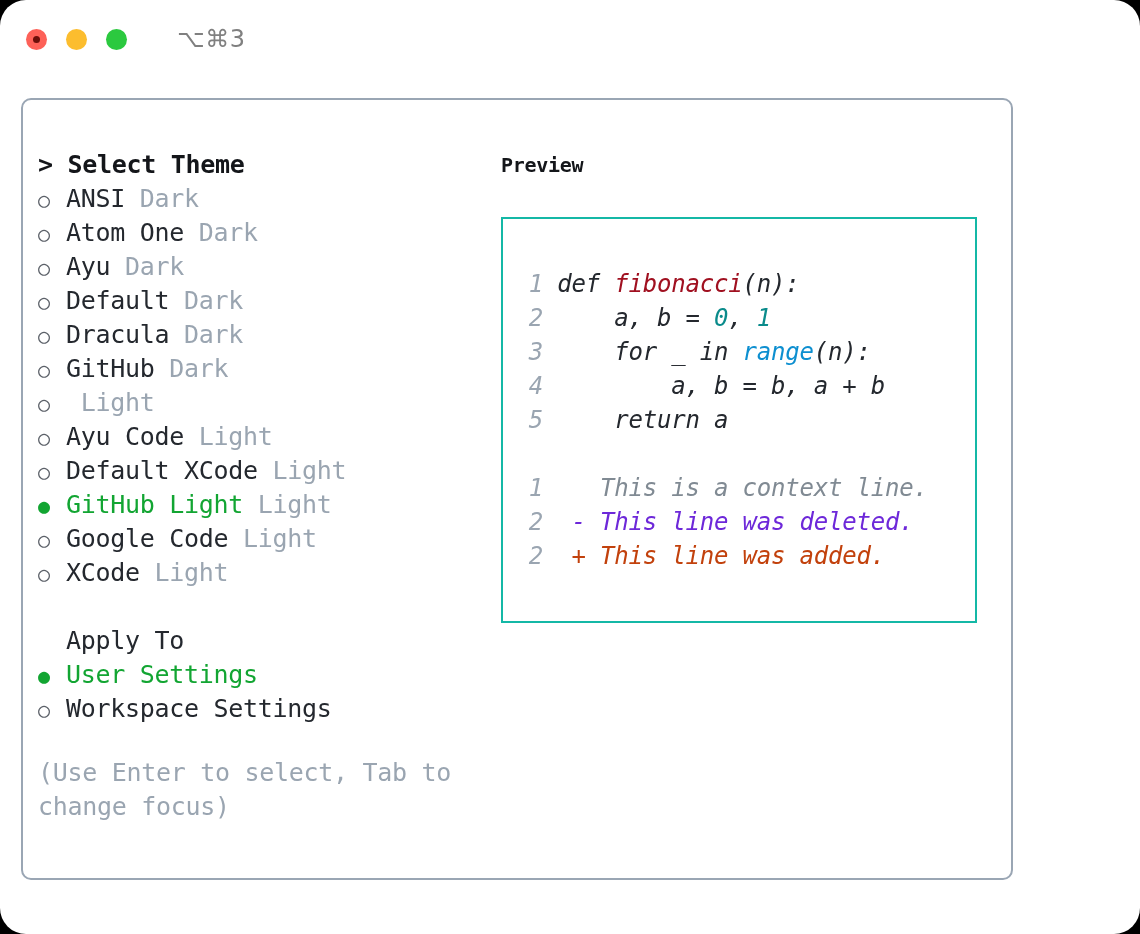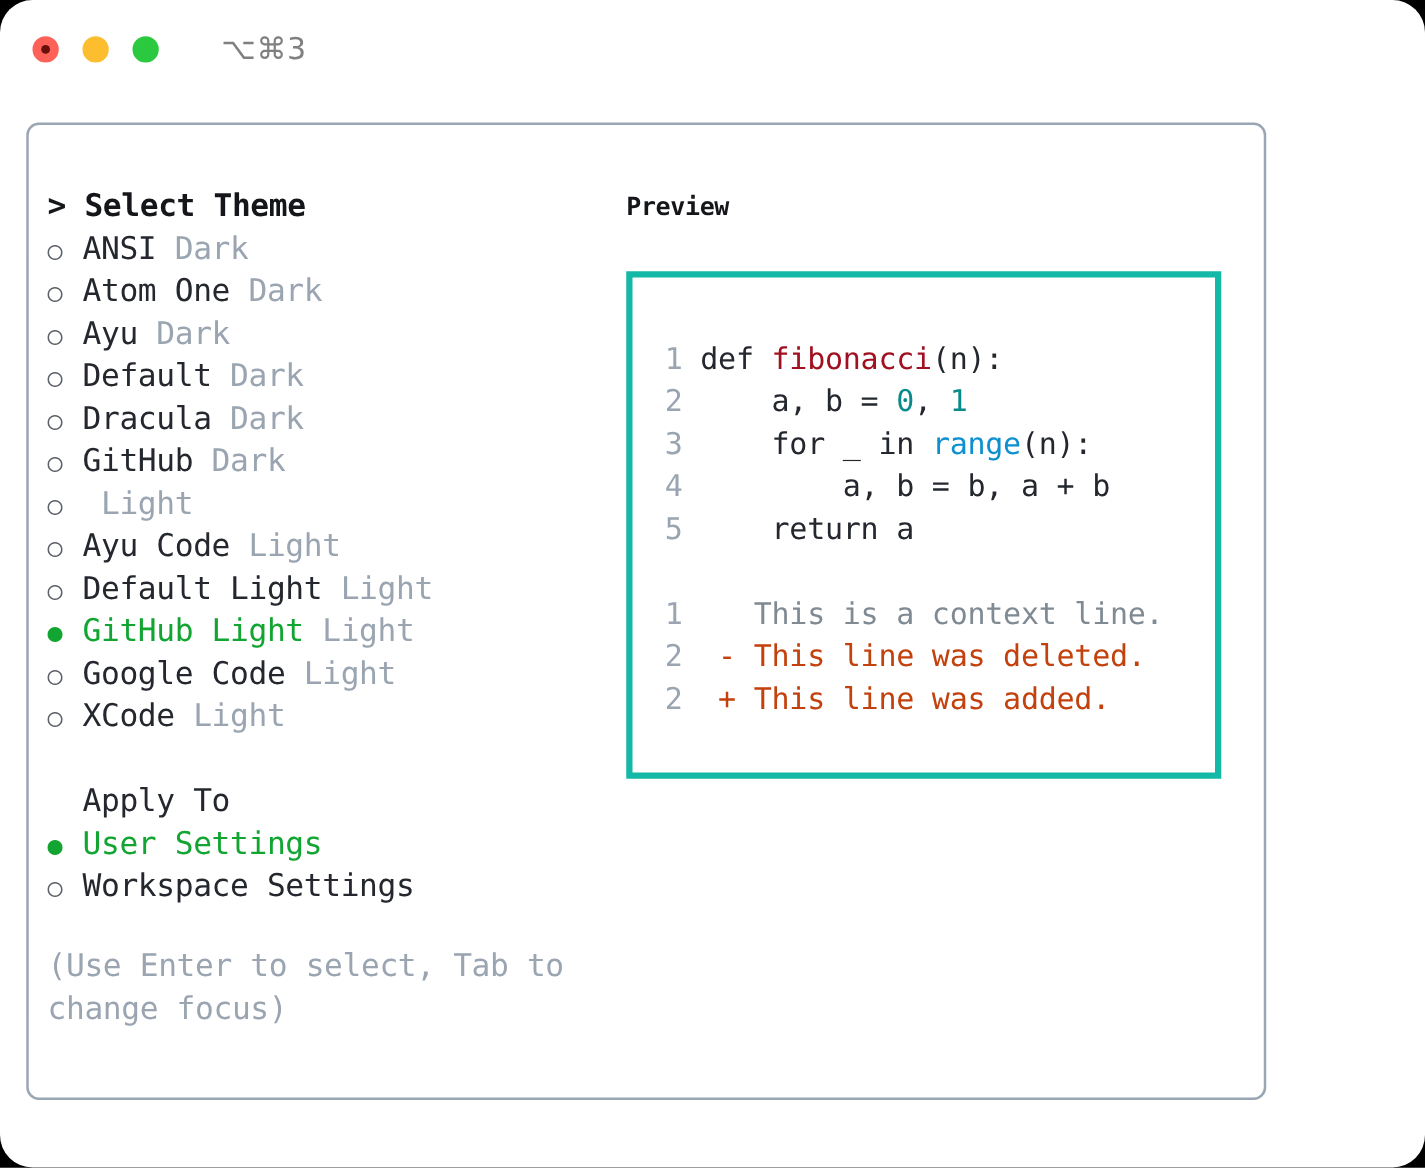--- a/index.html
+++ b/index.html
@@ -164,45 +164,46 @@
     font-size: 20px;
     font-weight: bold;
     color: #14161a;
     line-height: 34px;
     letter-spacing: -0.3px;
   }
   .preview-box {
     margin-top: 35px;
     width: 476px;
     height: 406px;
-    border: 5px solid #14b8a6;
+    border: 2px solid #14b8a6;
     box-sizing: border-box;
     background: #ffffff;
     padding: 48px 0 16px 18px;
+    font-style: italic;
   }
   .code-line {
     font-size: 24px;
     line-height: 34px;
     height: 34px;
     white-space: pre;
     color: #24282e;
     letter-spacing: -0.2px;
   }
   .ln {
     color: #9aa5b1;
     display: inline-block;
     width: 22px;
     text-align: right;
   }
   .tok-fn    { color: #a01020; }
   .tok-num   { color: #0a8b8b; }
   .tok-blue  { color: #0d8fd0; }
   .diff-gap  { height: 34px; }
   .diff-ctx  { color: #808a93; }
-  .diff-del  { color: #c2410c; }
+  .diff-del  { color: #6d28d9; }
   .diff-add  { color: #c2410c; }
 </style>
 </head>
 <body>
 
 <div class="window">
 
   <div class="titlebar">
     <div class="dots">
       <span class="dot dot-red"></span>
@@ -219,21 +220,21 @@
         <div class="section-title">&gt; Select Theme</div>
         <div id="theme-rows">
             <div class="opt-row"><span class="marker">○</span><span class="opt-label">ANSI</span><span class="opt-kind"> Dark</span></div>
             <div class="opt-row"><span class="marker">○</span><span class="opt-label">Atom One</span><span class="opt-kind"> Dark</span></div>
             <div class="opt-row"><span class="marker">○</span><span class="opt-label">Ayu</span><span class="opt-kind"> Dark</span></div>
             <div class="opt-row"><span class="marker">○</span><span class="opt-label">Default</span><span class="opt-kind"> Dark</span></div>
             <div class="opt-row"><span class="marker">○</span><span class="opt-label">Dracula</span><span class="opt-kind"> Dark</span></div>
             <div class="opt-row"><span class="marker">○</span><span class="opt-label">GitHub</span><span class="opt-kind"> Dark</span></div>
             <div class="opt-row"><span class="marker">○</span><span class="opt-kind"> Light</span></div>
             <div class="opt-row"><span class="marker">○</span><span class="opt-label">Ayu Code</span><span class="opt-kind"> Light</span></div>
-            <div class="opt-row"><span class="marker">○</span><span class="opt-label">Default Light</span><span class="opt-kind"> Light</span></div>
+            <div class="opt-row"><span class="marker">○</span><span class="opt-label">Default XCode</span><span class="opt-kind"> Light</span></div>
             <div class="opt-row"><span class="marker sel">●</span><span class="opt-label sel">GitHub Light</span><span class="opt-kind"> Light</span></div>
             <div class="opt-row"><span class="marker">○</span><span class="opt-label">Google Code</span><span class="opt-kind"> Light</span></div>
             <div class="opt-row"><span class="marker">○</span><span class="opt-label">XCode</span><span class="opt-kind"> Light</span></div>
           </div>
 
         <div class="spacer-row"></div>
 
         <div class="apply-head">Apply To</div>
         <div id="apply-rows">
             <div class="opt-row"><span class="marker sel">●</span><span class="opt-label sel">User Settings</span></div>

